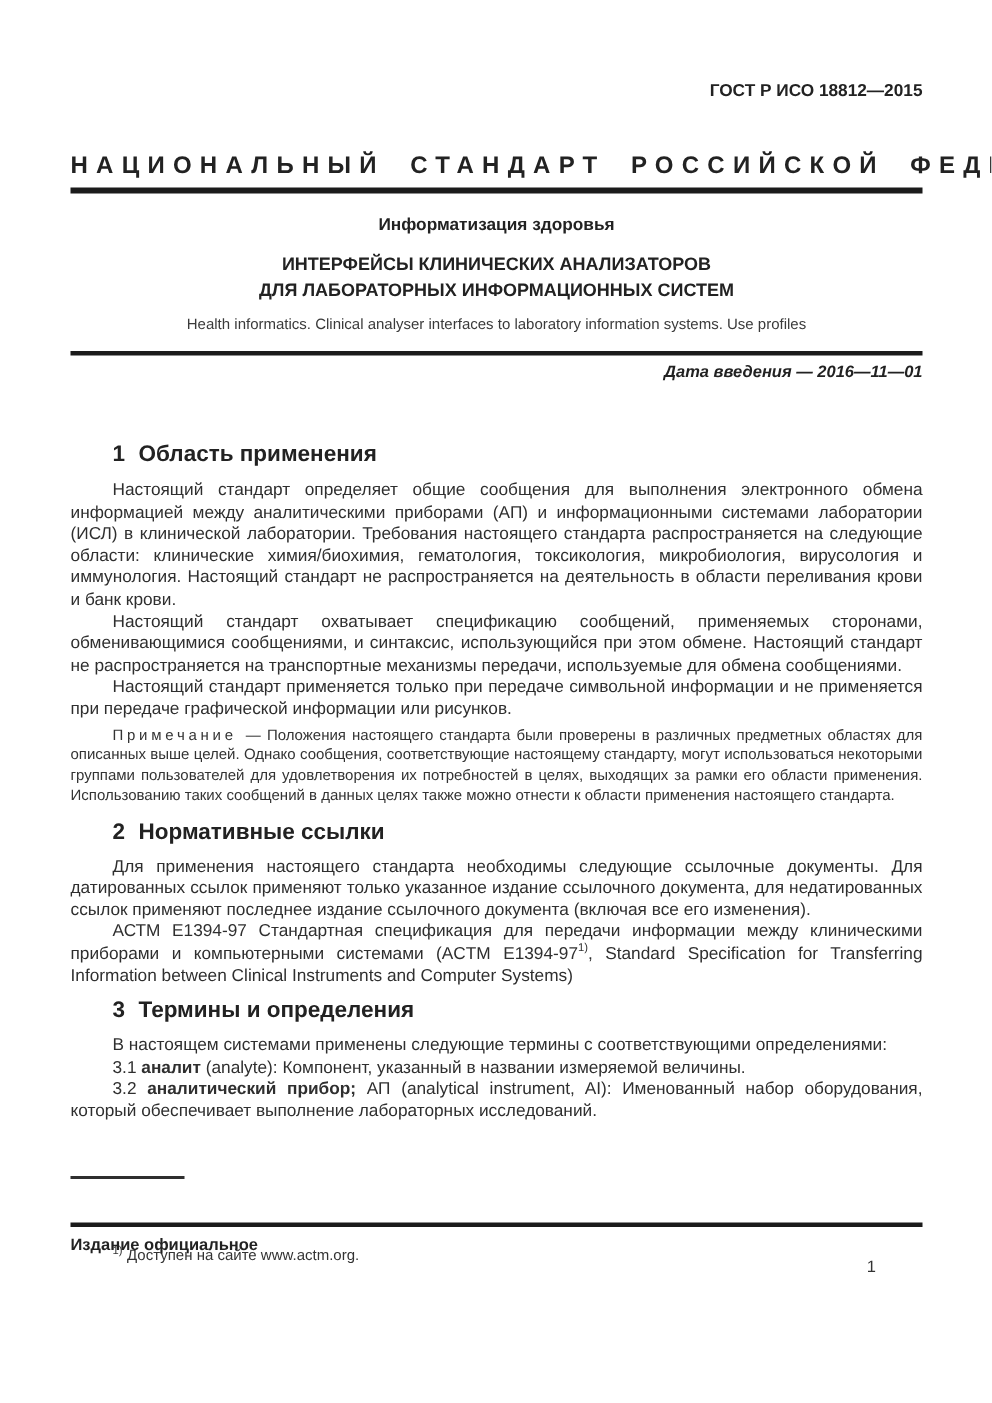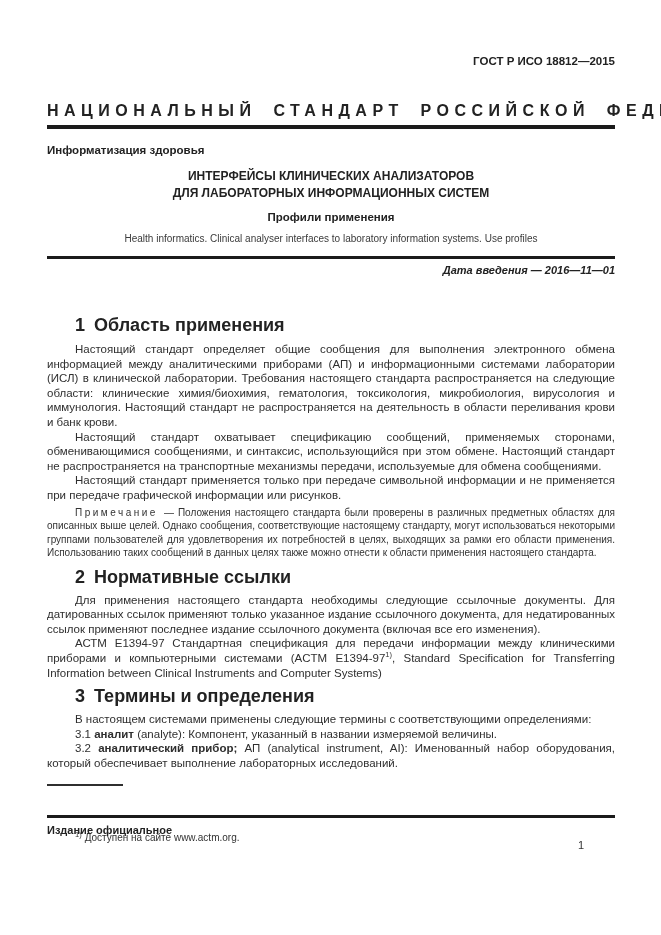--- a/index.html
+++ b/index.html
@@ -15,28 +15,28 @@
   .content { padding: 54px 46px 0 47px; }
   p { margin: 0; }
 
   .doc-number { text-align: right; font-weight: bold; font-size: 11.5px; line-height: 14px; color: #222; }
   .nat-std {
     margin-top: 36px; text-align: right; font-weight: bold;
     font-size: 16px; line-height: 14px; letter-spacing: 5.5px; word-spacing: 7px;
     white-space: nowrap; color: #222;
   }
   .rule-thick { height: 4px; background: #1b1b1b; margin-top: 7px; }
-  .subject   { margin-top: 15px; font-weight: bold; font-size: 11.5px; line-height: 13px; color: #222; }
+  .subject   { margin-top: 15px; text-align: center; font-weight: bold; font-size: 11.5px; line-height: 13px; color: #222; }
   .doc-title { margin-top: 11px; text-align: center; font-weight: bold; font-size: 12px; line-height: 17px; white-space: pre-line; color: #222; }
   .subtitle  { margin-top: 9px; text-align: center; font-weight: bold; font-size: 11.5px; line-height: 13px; color: #222; }
   .title-en  { margin-top: 9px; text-align: center; font-size: 10px; line-height: 12px; color: #3a3a3a; }
   .rule-mid  { height: 3px; background: #1b1b1b; margin-top: 11px; }
   .eff-date  { margin-top: 5px; text-align: right; font-weight: bold; font-size: 11px; line-height: 13px; color: #222; font-style: italic; }
 
-  .section-heading { font-weight: bold; font-size: 18px; line-height: 16px; padding-left: 28px; color: #222; }
+  .section-heading { font-weight: bold; font-size: 15px; line-height: 16px; padding-left: 28px; color: #222; }
   .sh1 { margin-top: 40px; }
   .sh2 { margin-top: 9px; }
   .sh3 { margin-top: 8px; }
   .h-num { margin-right: 9px; }
 
   .body { font-size: 11.5px; line-height: 14.6px; text-align: justify; text-indent: 28px; }
   .first { margin-top: 9px; }
   .after-h { margin-top: 8px; }
 
   .note { font-size: 10px; line-height: 13.5px; text-align: justify; text-indent: 28px; margin-top: 3px; color: #333; }
@@ -59,21 +59,20 @@
 
     <div class="doc-number">ГОСТ Р ИСО 18812—2015</div>
 
     <div class="nat-std">НАЦИОНАЛЬНЫЙ СТАНДАРТ РОССИЙСКОЙ ФЕДЕРАЦИИ</div>
 
     <div class="rule-thick"></div>
 
     <div class="subject">Информатизация здоровья</div>
     <div class="doc-title">ИНТЕРФЕЙСЫ КЛИНИЧЕСКИХ АНАЛИЗАТОРОВ
 ДЛЯ ЛАБОРАТОРНЫХ ИНФОРМАЦИОННЫХ СИСТЕМ</div>
-    <div class="subtitle">Профили применения</div>
     <div class="title-en">Health informatics. Clinical analyser interfaces to laboratory information systems. Use profiles</div>
 
     <div class="rule-mid"></div>
 
     <div class="eff-date">Дата введения — 2016—11—01</div>
 
     <div class="section-heading sh1"><span class="h-num">1</span><span>Область применения</span></div>
 
     <p class="body first">Настоящий стандарт определяет общие сообщения для выполнения электронного обмена информацией между аналитическими приборами (АП) и информационными системами лаборатории (ИСЛ) в клинической лаборатории. Требования настоящего стандарта распространяется на следующие области: клинические химия/биохимия, гематология, токсикология, микробиология, вирусология и иммунология. Настоящий стандарт не распространяется на деятельность в области переливания крови и банк крови.</p>
     <p class="body">Настоящий стандарт охватывает спецификацию сообщений, применяемых сторонами, обменивающимися сообщениями, и синтаксис, использующийся при этом обмене. Настоящий стандарт не распространяется на транспортные механизмы передачи, используемые для обмена сообщениями.</p>

